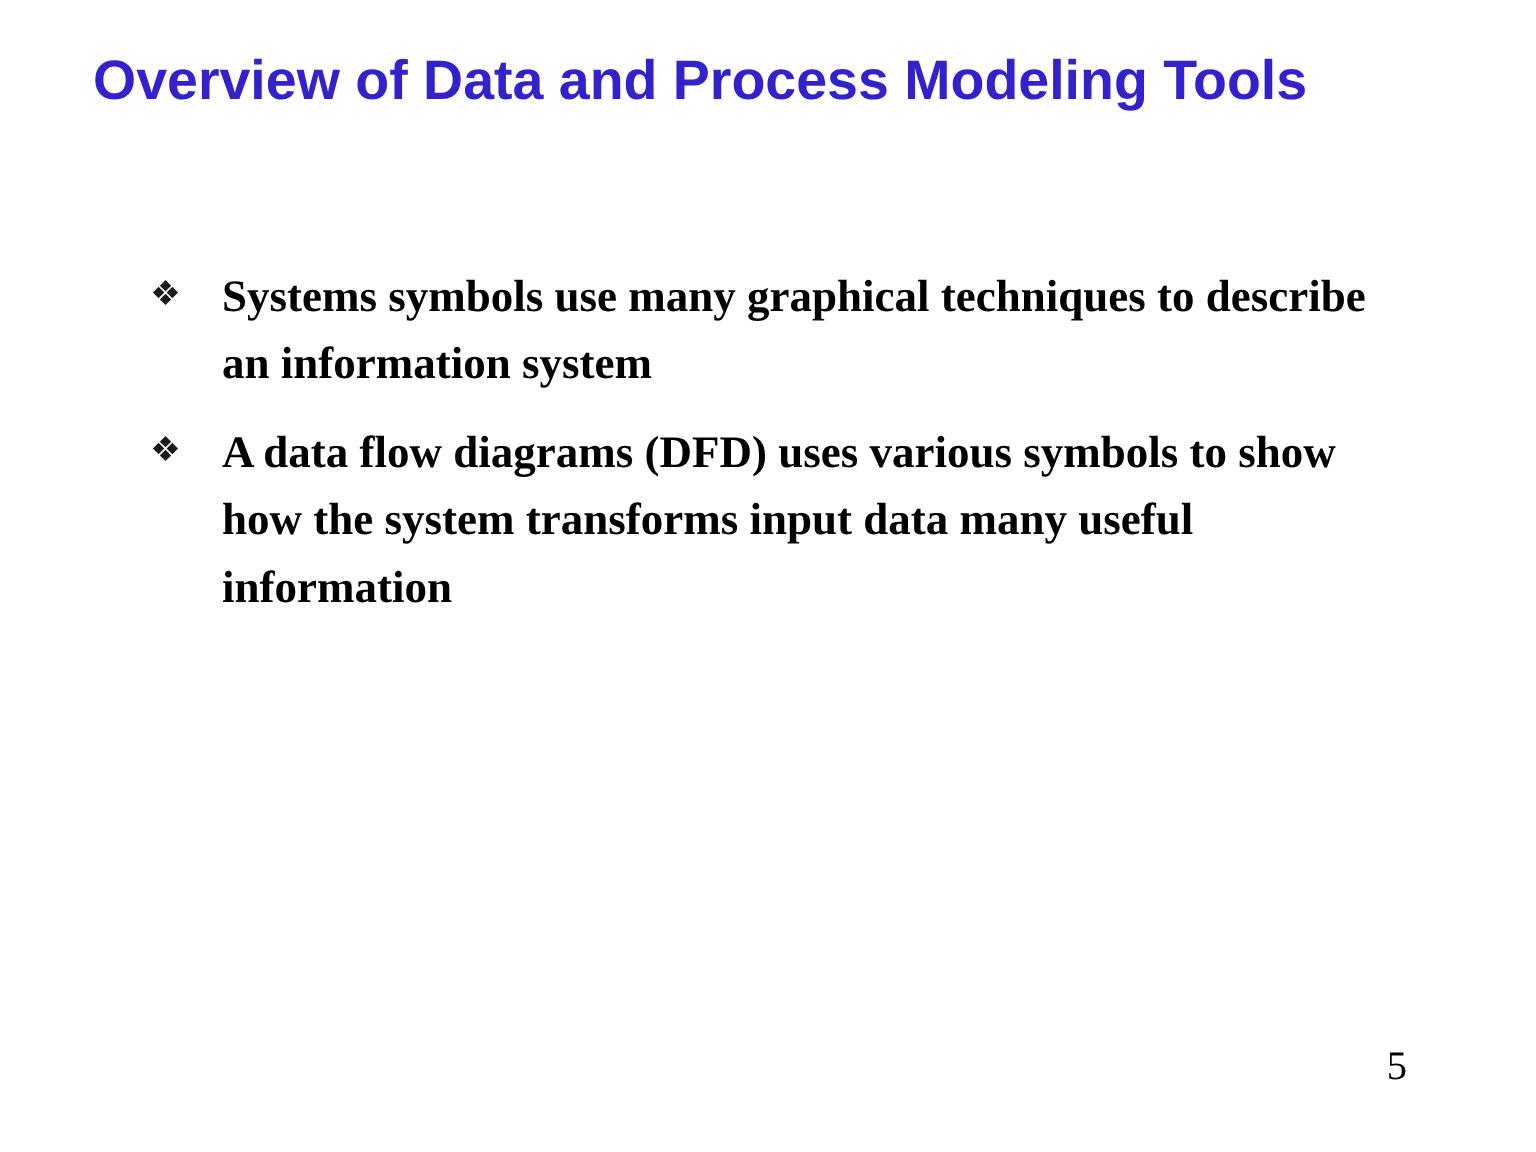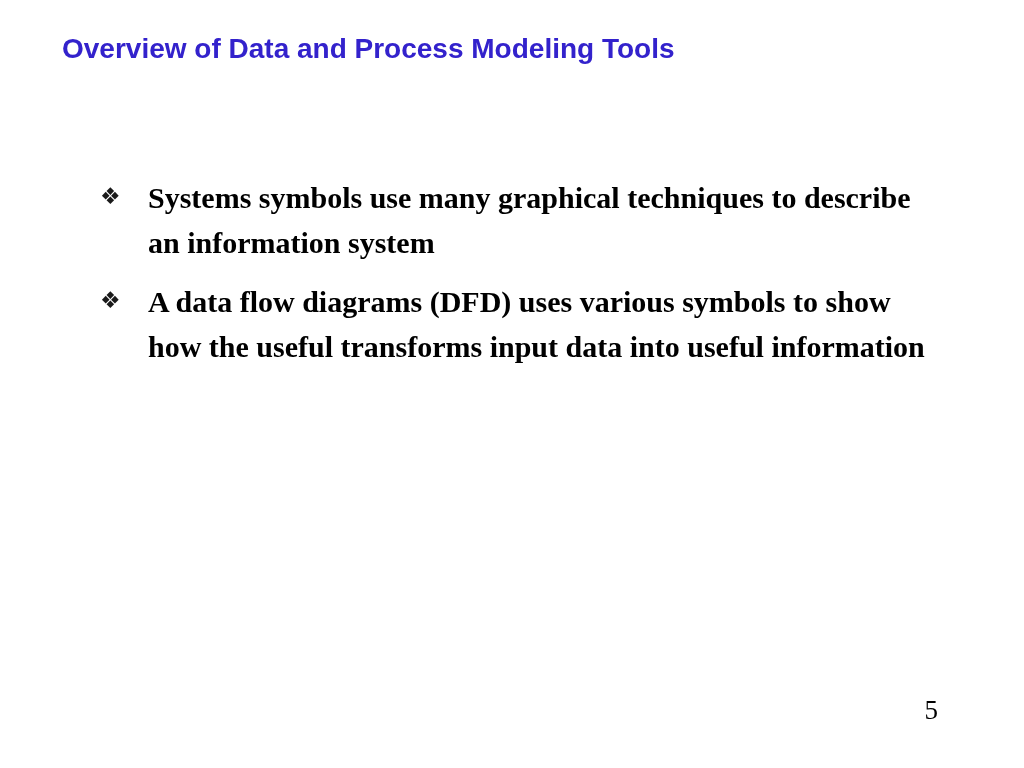--- a/index.html
+++ b/index.html
@@ -20,21 +20,21 @@
     background: #ffffff;
     box-sizing: border-box;
   }
   .slide-title {
     position: absolute;
     left: 62px;
     top: 32px;
     width: 900px;
     font-family: "Liberation Sans", sans-serif;
     font-weight: bold;
-    font-size: 28px;
+    font-size: 37px;
     line-height: 1.18;
     color: #3322cc;
     letter-spacing: 0px;
   }
   .body-list {
     position: absolute;
     left: 100px;
     top: 175px;
     width: 870px;
     margin: 0;
@@ -81,19 +81,19 @@
 
   <div class="slide-title">Overview of Data and Process Modeling Tools</div>
 
   <ul class="body-list">
     <li class="bullet-item">
       <span class="bullet-marker">❖</span>
       <span class="bullet-text">Systems symbols use many graphical techniques to describe an information system</span>
     </li>
     <li class="bullet-item">
       <span class="bullet-marker">❖</span>
-      <span class="bullet-text">A data flow diagrams (DFD) uses various symbols to show how the useful transforms input data into useful information</span>
+      <span class="bullet-text">A data flow diagrams (DFD) uses various symbols to show how the system transforms input data many useful information</span>
     </li>
   </ul>
 
   <div class="slide-number">5</div>
 
 </div>
 
 </body></html>

